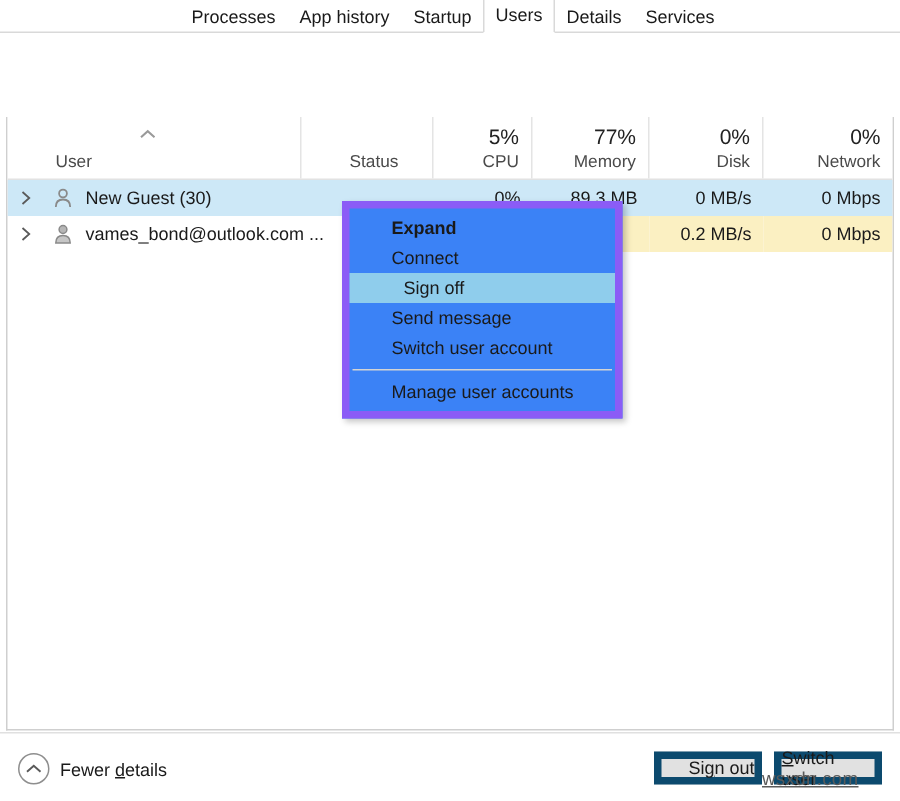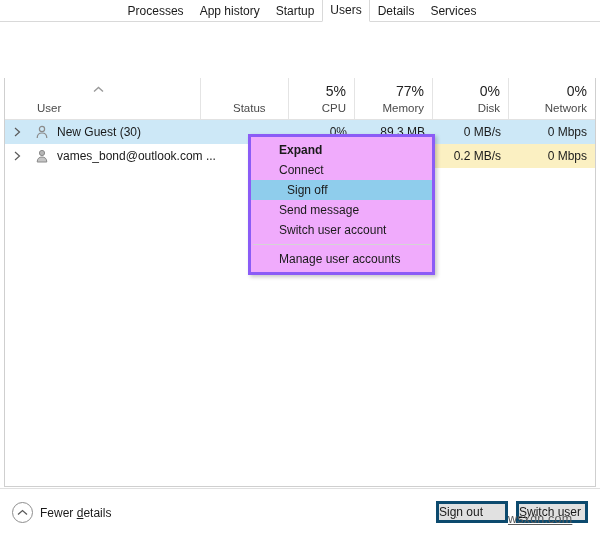--- a/index.html
+++ b/index.html
@@ -224,25 +224,25 @@
     line-height: 24px;
     font-size: 12px;
   }
   .heat-blue { background: #cde8f7; }
   .heat-yellow { background: #fbf0c2; }
   .heat-yellow-l { background: #fdf6dc; }
 
   
   #ctxmenu {
     position: absolute;
-    left: 248px;
+    left: 228px;
     top: 134px;
     width: 187px;
-    background: #f0abfc;
-    border: 3px solid #8b5cf6;
+    background: #3b82f6;
+    border: 5px solid #8b5cf6;
     box-shadow: 2px 2px 4px rgba(0,0,0,0.22);
     padding: 3px 0 3px 0;
     box-sizing: border-box;
     z-index: 50;
   }
   .ctx-item {
     height: 20px;
     line-height: 20px;
     font-size: 12px;
     color: #1a1a1a;
@@ -293,27 +293,27 @@
   #fewer-label {
     font-size: 12px;
     color: #1a1a1a;
     white-space: nowrap;
   }
   #fewer-label u { text-decoration: underline; }
   .foot-btn {
     position: absolute;
     top: 12px;
     height: 22px;
-    border: 3px solid #0c4a6e;
+    border: 5px solid #0c4a6e;
     background: #e1e1e1;
     font-size: 12px;
     color: #1a1a1a;
     display: flex;
     align-items: center;
-    justify-content: flex-start;
+    justify-content: flex-end;
     box-sizing: border-box;
     font-family: "Liberation Sans", sans-serif;
   }
   #btn-signout { left: 436px; width: 72px; }
   #btn-switchuser { left: 516px; width: 72px; }
   .foot-btn u { text-decoration: underline; }
   #watermark {
     position: absolute;
     left: 508px;
     top: 512px;

